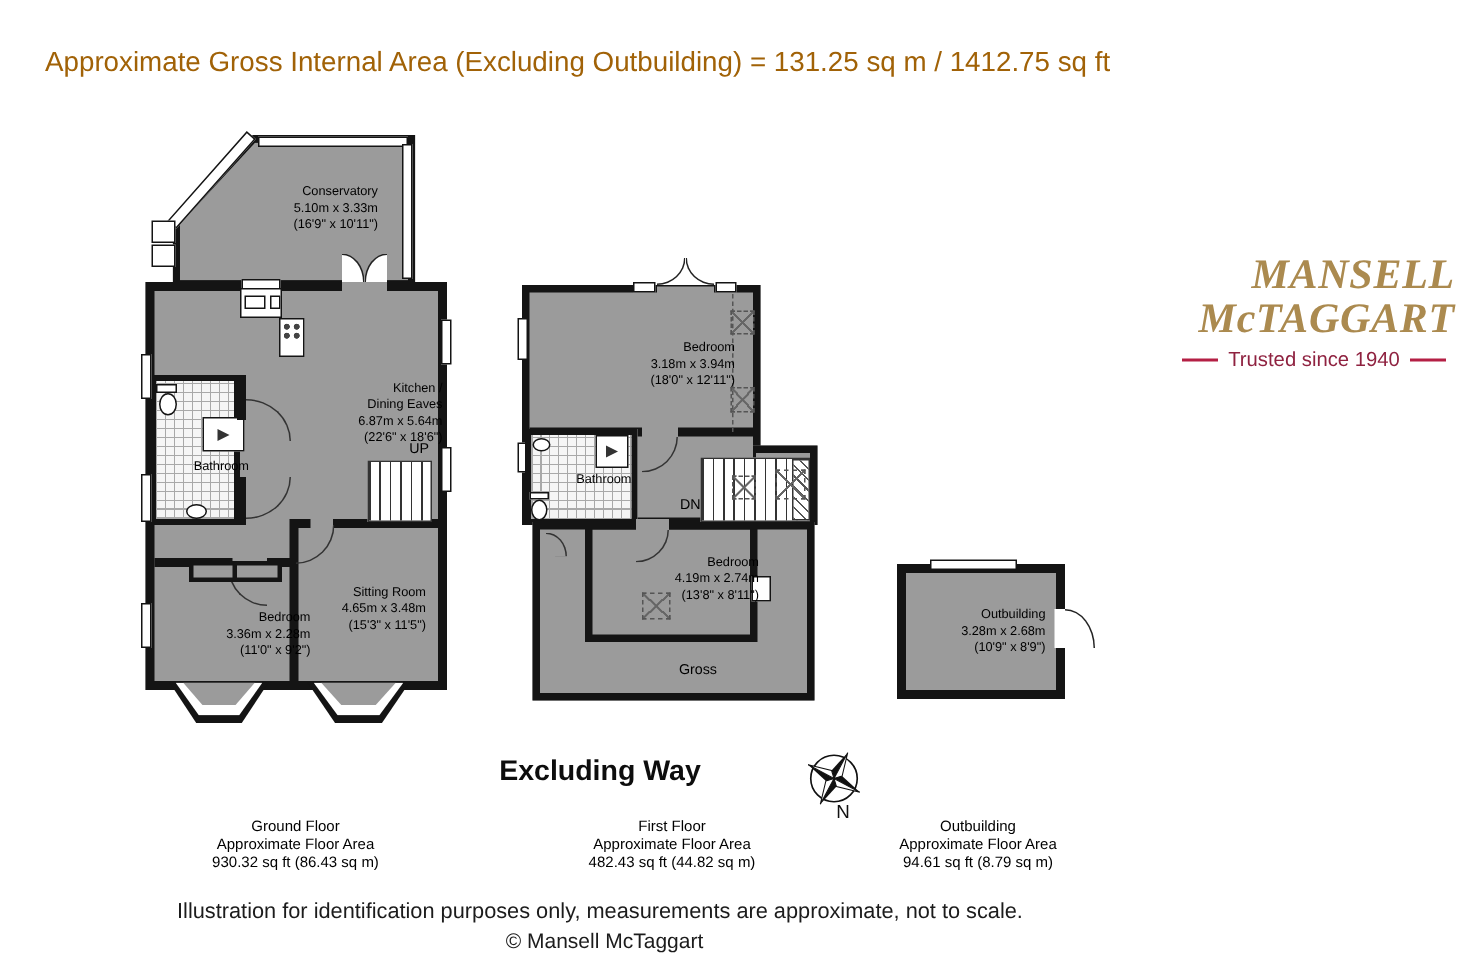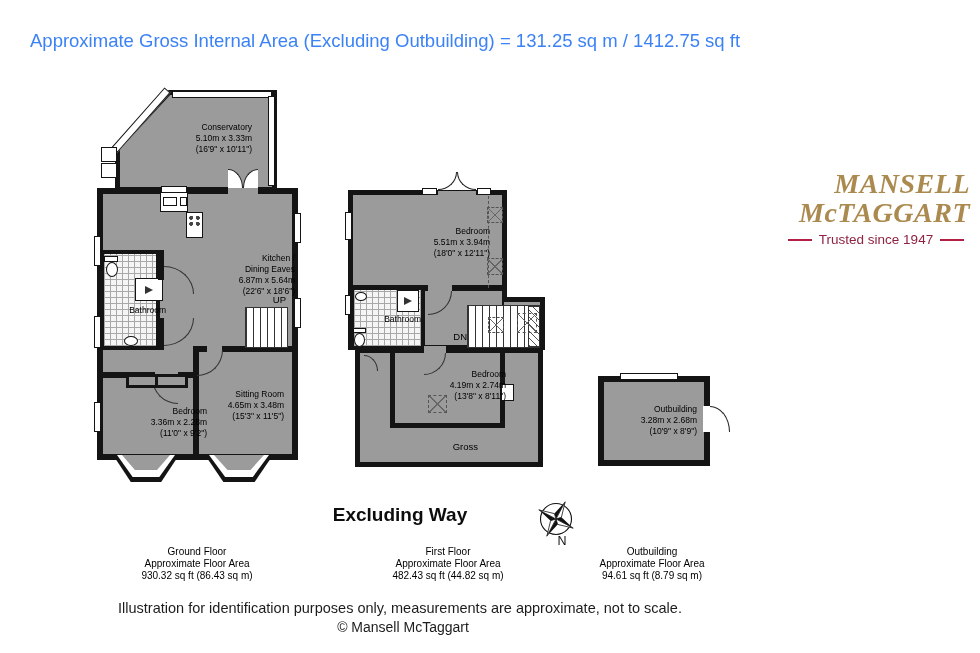--- a/index.html
+++ b/index.html
@@ -1,20 +1,20 @@
 <!DOCTYPE html>
 <html><head>
 <meta charset="utf-8">
 <style>
   *{margin:0;padding:0;box-sizing:border-box}
   html,body{background:#fff}
   .page{position:relative;width:980px;height:653px;background:#ffffff;overflow:hidden;
         font-family:"Liberation Sans","DejaVu Sans",sans-serif;color:#111}
   .abs{position:absolute}
-  .title{position:absolute;left:30px;top:30px;font-size:18.5px;color:#3b82f6}
+  .title{position:absolute;left:30px;top:30px;font-size:18.5px;color:#a16207}
   .room{position:absolute;background:#9b9b9b;border:6px solid #141414}
   .b5{border-width:5px}
   .wall{position:absolute;background:#141414}
   .win{position:absolute;background:#fff;border:1px solid #141414}
   .patch{position:absolute;background:#9b9b9b}
   .wpatch{position:absolute;background:#fff}
   .tiles{position:absolute;background-color:#f5f5f5;border:4px solid #141414;
          background-image:repeating-linear-gradient(0deg,#a8a8a8 0 1px,transparent 1px 6px),
                           repeating-linear-gradient(90deg,#a8a8a8 0 1px,transparent 1px 6px)}
   .stairs{position:absolute;background-color:#fff;border:1px solid #333;
@@ -179,21 +179,21 @@
     <div class="room b5" style="left:355px;top:348px;width:188px;height:119px"></div>
     <div class="abs" style="left:390px;top:348px;width:115px;height:80px;border:5px solid #141414"></div>
     <div class="patch" style="left:424px;top:346px;width:22px;height:12px"></div>
     <div class="arc br" style="left:424px;top:353px;width:22px;height:22px"></div>
     <div class="arc tr" style="left:364px;top:355px;width:14px;height:16px"></div>
     <div class="xbox" style="left:428px;top:395px;width:19px;height:18px"></div>
     <div class="win" style="left:501px;top:384px;width:13px;height:17px"></div>
 
     <div class="rlabel" style="left:370px;top:226px;width:120px">
       <div>Bedroom</div>
-      <div>5.51m x 3.94m</div>
+      <div>3.18m x 3.94m</div>
       <div>(18'0" x 12'11")</div>
     </div>
     <div class="rlabel" style="left:357px;top:314px;width:64px">Bathroom</div>
     <div class="rlabel" style="left:390px;top:369px;width:116px">
       <div>Bedroom</div>
       <div>4.19m x 2.74m</div>
       <div>(13'8" x 8'11")</div>
     </div>
     <div class="rlabel" style="left:418px;top:441px;width:60px;font-size:9.5px">Gross</div>
   </div>
@@ -208,21 +208,21 @@
       <div>3.28m x 2.68m</div>
       <div>(10'9" x 8'9")</div>
     </div>
   </div>
 
   <div class="logo">
     <div class="l1">MANSELL</div>
     <div class="l2">McTAGGART</div>
     <div class="tag">
       <span class="ln"></span>
-      <span class="txt">Trusted since 1947</span>
+      <span class="txt">Trusted since 1940</span>
       <span class="ln"></span>
     </div>
   </div>
 
   <svg class="abs" style="left:536px;top:499px" width="40" height="40" viewBox="0 0 40 40">
     <circle cx="20" cy="20" r="15.5" fill="none" stroke="#111" stroke-width="1.1"></circle>
     <g transform="rotate(28 20 20)">
       <g id="cp">
         <polygon points="20,0.5 16,16 20,20" fill="#111"></polygon>
         <polygon points="20,0.5 24,16 20,20" fill="#fff" stroke="#111" stroke-width="0.7"></polygon>

